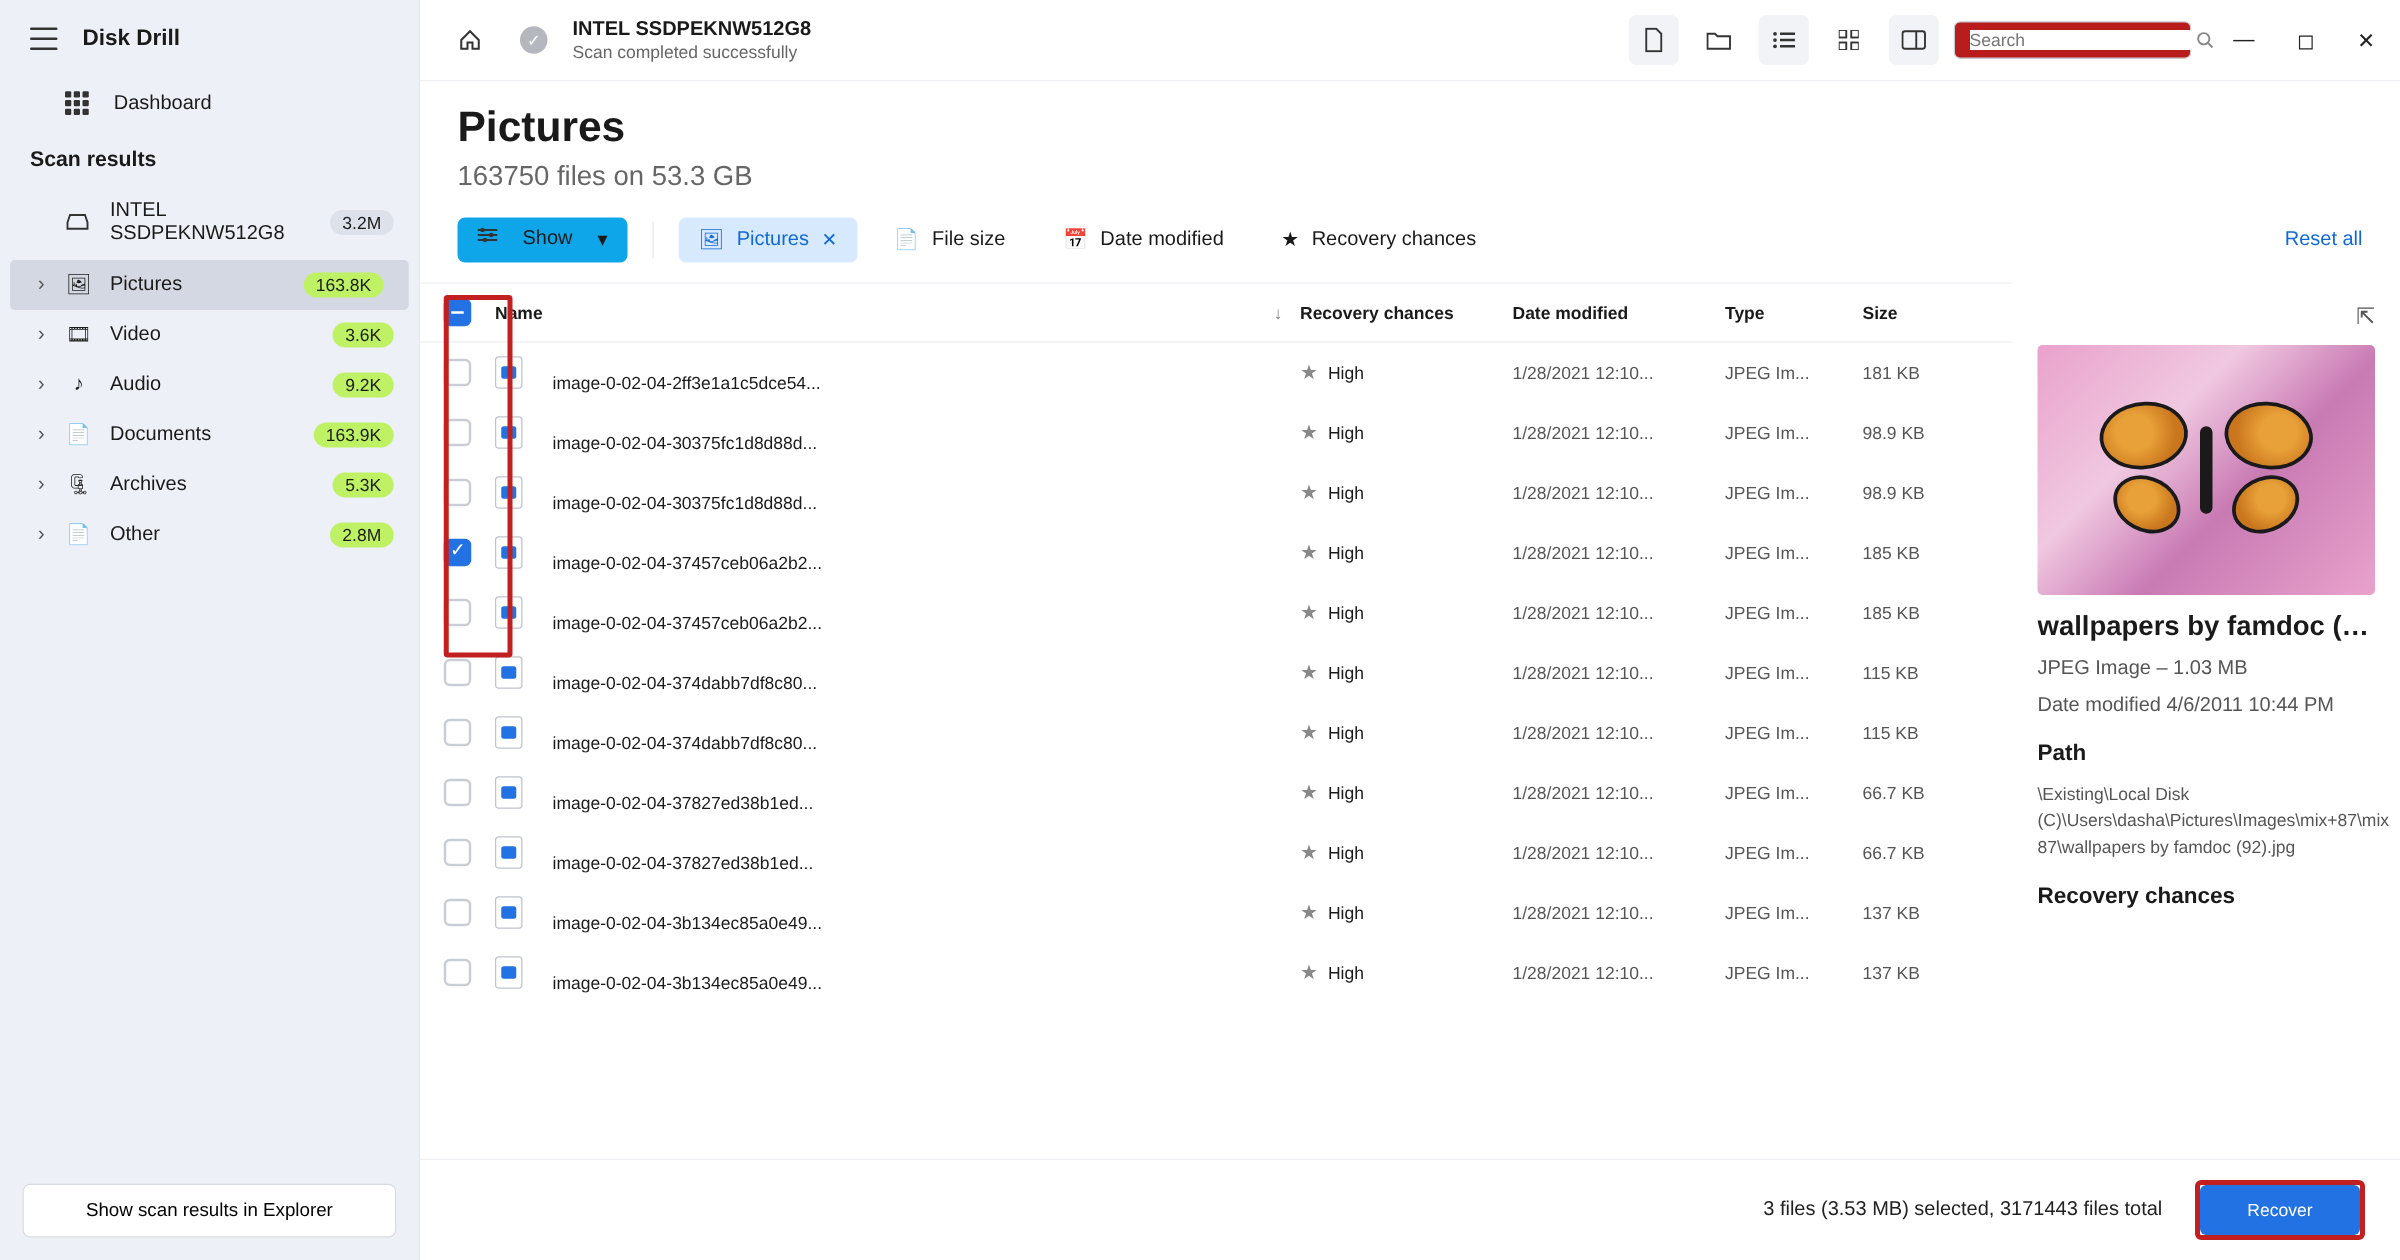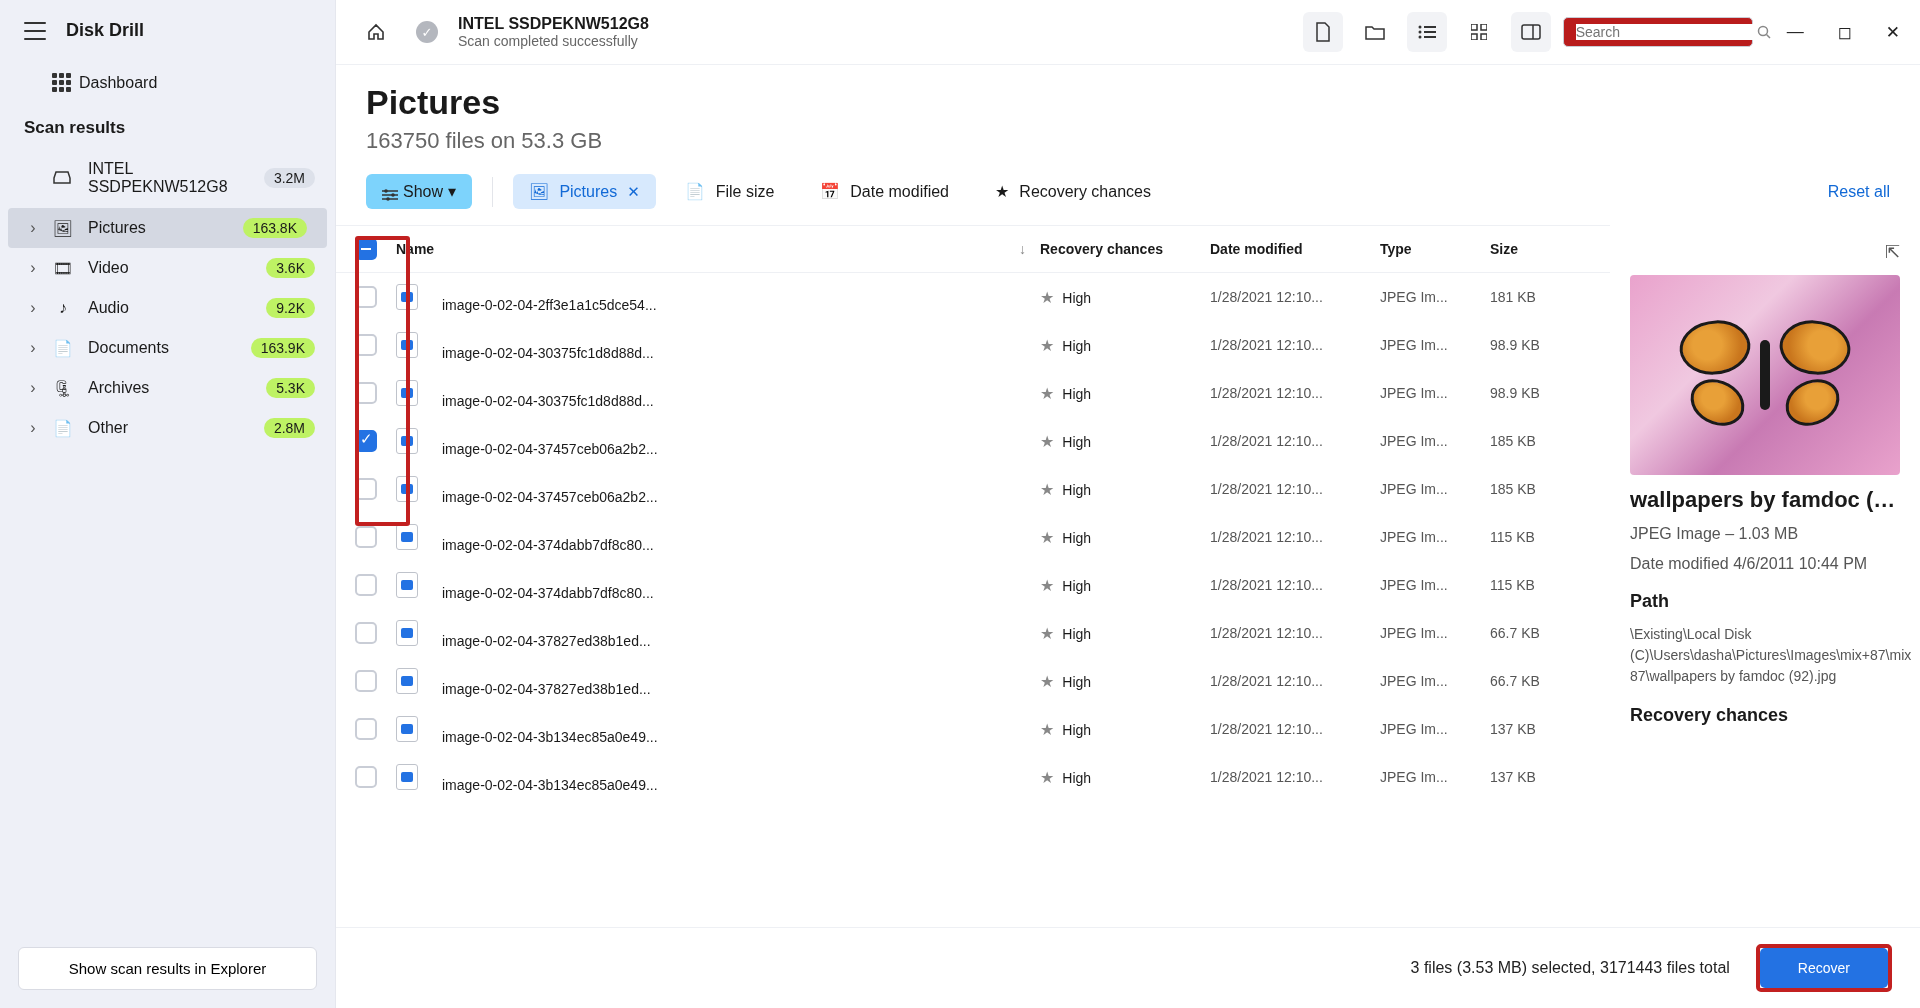--- a/index.html
+++ b/index.html
@@ -4,21 +4,21 @@
 <style>
 * { box-sizing: border-box; margin: 0; padding: 0; font-family: "Segoe UI", -apple-system, sans-serif; }
 body { display: flex; height: 1008px; width: 1920px; background: #fff; color: #1a1a1a; font-size: 14px; position: relative; overflow: hidden; }
 
 
 .sidebar { width: 336px; background: #eef0f7; display: flex; flex-direction: column; border-right: 1px solid #e5e7ee; }
 .sidebar-header { display: flex; align-items: center; gap: 20px; padding: 20px 24px; }
 .hamburger { width: 22px; height: 18px; display: flex; flex-direction: column; justify-content: space-between; cursor: pointer; }
 .hamburger span { height: 2px; background: #333; border-radius: 1px; }
 .app-title { font-size: 18px; font-weight: 600; }
-.dashboard-row { display: flex; align-items: center; gap: 8px; padding: 12px 24px 12px 52px; cursor: pointer; font-size: 16px; }
+.dashboard-row { display: flex; align-items: center; gap: 20px; padding: 12px 24px 12px 52px; cursor: pointer; font-size: 16px; }
 .grid9 { display: grid; grid-template-columns: repeat(3,5px); gap: 2px; }
 .grid9 i { width: 5px; height: 5px; background: #333; border-radius: 1px; }
 .scan-results-label { font-size: 17px; font-weight: 600; padding: 14px 24px 10px; }
 .drive-row { display: flex; align-items: center; padding: 12px 20px 12px 52px; gap: 16px; font-size: 16px; }
 .drive-row .badge { margin-left: auto; background: #dde1ea; padding: 2px 10px; border-radius: 10px; font-size: 14px; }
 .cat-row { display: flex; align-items: center; padding: 10px 20px 10px 28px; gap: 14px; cursor: pointer; font-size: 16px; }
 .cat-row.selected { background: #d4d8e2; border-radius: 4px; margin: 0 8px; padding-left: 20px; }
 .cat-row .chev { width: 10px; text-align: center; color: #555; }
 .cat-row .icon { width: 22px; text-align: center; }
 .cat-row .badge { margin-left: auto; background: #bef264; padding: 2px 10px; border-radius: 10px; font-size: 14px; }
@@ -37,21 +37,21 @@
 .searchbox { display: flex; align-items: center; border: 1px solid #c9cdd6; border-radius: 5px; padding: 6px 12px; width: 190px; background: #b91c1c; }
 .searchbox input { border: none; outline: none; flex: 1; font-size: 14px; color: #888; }
 .window-controls { display: flex; gap: 34px; margin-left: 22px; }
 .window-controls span { font-size: 17px; cursor: pointer; color: #222; }
 
 .page-heading { padding: 18px 30px 4px; }
 .page-heading h1 { font-size: 34px; font-weight: 600; }
 .page-heading .sub { font-size: 22px; color: #666; margin-top: 6px; }
 
 .filter-bar { display: flex; align-items: center; padding: 16px 30px; gap: 20px; }
-.show-chip { display: flex; align-items: flex-end; gap: 5px; background: #7dd3fc; padding: 8px 16px; border-radius: 6px; cursor: pointer; font-size: 16px; }
+.show-chip { display: flex; align-items: flex-start; gap: 20px; background: #0ea5e9; padding: 8px 16px; border-radius: 6px; cursor: pointer; font-size: 16px; }
 .vline { width: 1px; height: 30px; background: #e3e5ea; }
 .pill { display: flex; align-items: center; gap: 10px; padding: 8px 16px; border-radius: 6px; font-size: 16px; cursor: pointer; }
 .pill.active { background: #d7e9fd; color: #1169d6; }
 .pill .x { font-size: 15px; color: #1169d6; }
 .reset { margin-left: auto; color: #1169d6; font-size: 16px; cursor: pointer; }
 
 .content-row { display: flex; flex: 1; min-height: 0; }
 .file-area { flex: 1; display: flex; flex-direction: column; min-width: 0; border-top: 1px solid #eef0f4; }
 .table-head { display: flex; align-items: center; padding: 12px 0; border-bottom: 1px solid #eef0f4; }
 .col-check { width: 60px; display: flex; justify-content: center; }

